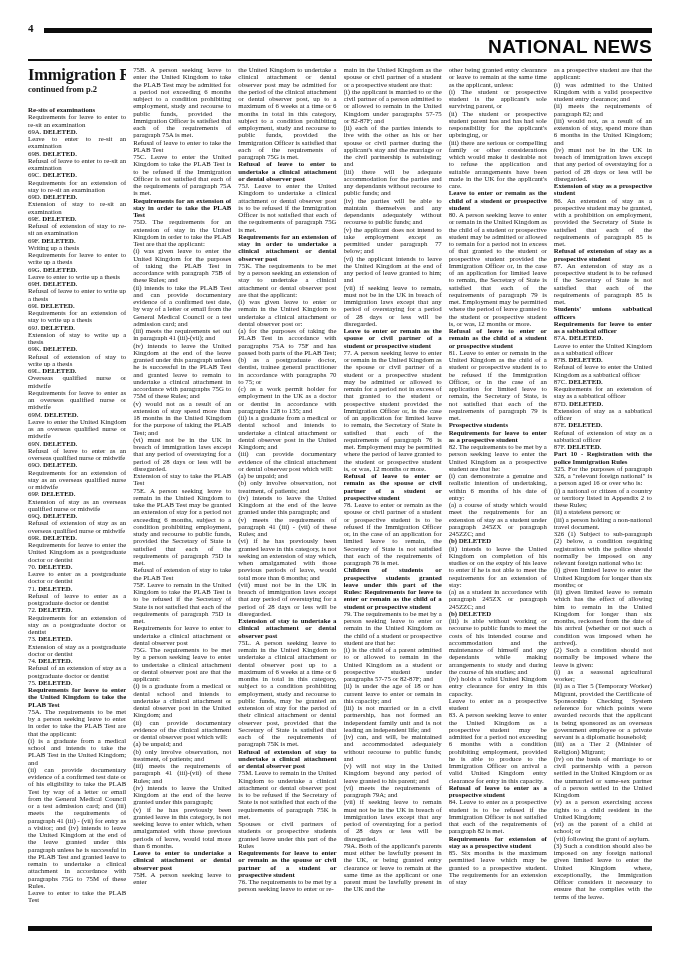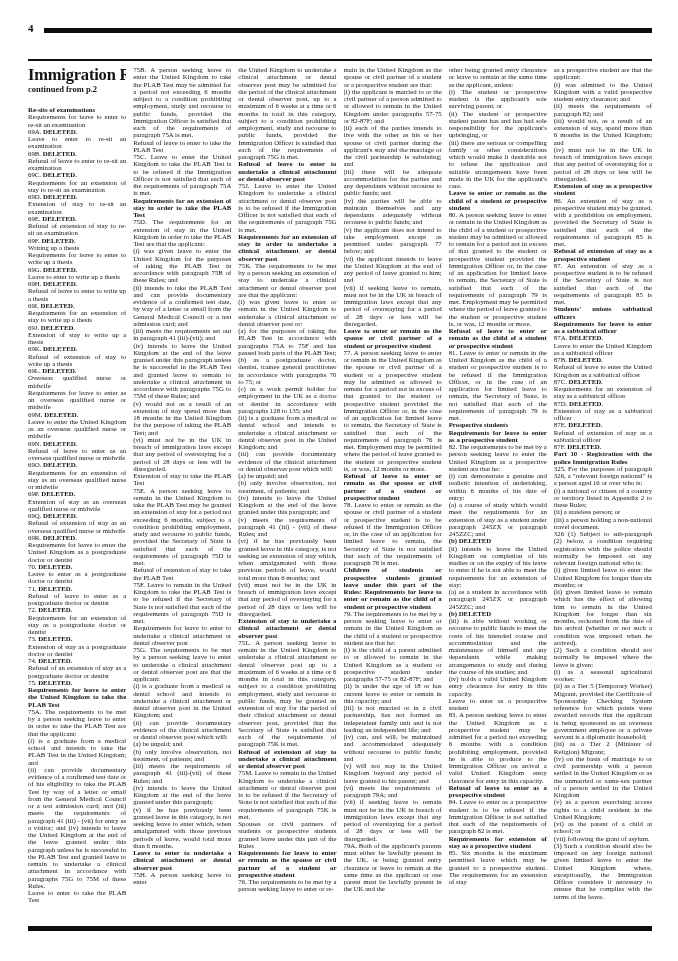--- a/index.html
+++ b/index.html
@@ -33,20 +33,21 @@
   .blk.b{font-weight:bold;}
   .blk.d strong{font-weight:bold;}
   .botbar{position:absolute;left:28px;right:26px;top:926px;height:5px;background:#0d0d0d;}
 </style>
 </head>
 <body>
 
 <div class="page">
   <div class="pageno">4</div>
   <div class="topbar"></div>
+  <div class="section-title">NATIONAL NEWS</div>
   <div class="hrule"></div>
 
   <div class="cols">
     <div class="col">
       <h1 class="art-title">Immigration Rules</h1>
       <div class="art-sub">continued from p.2</div>
       <div>
           <div class="blk b">Re-sits of examinations</div>
           <div class="blk p">Requirements for leave to enter to re-sit an examination</div>
           <div class="blk d"><span>69A. </span><strong>DELETED.</strong></div>

